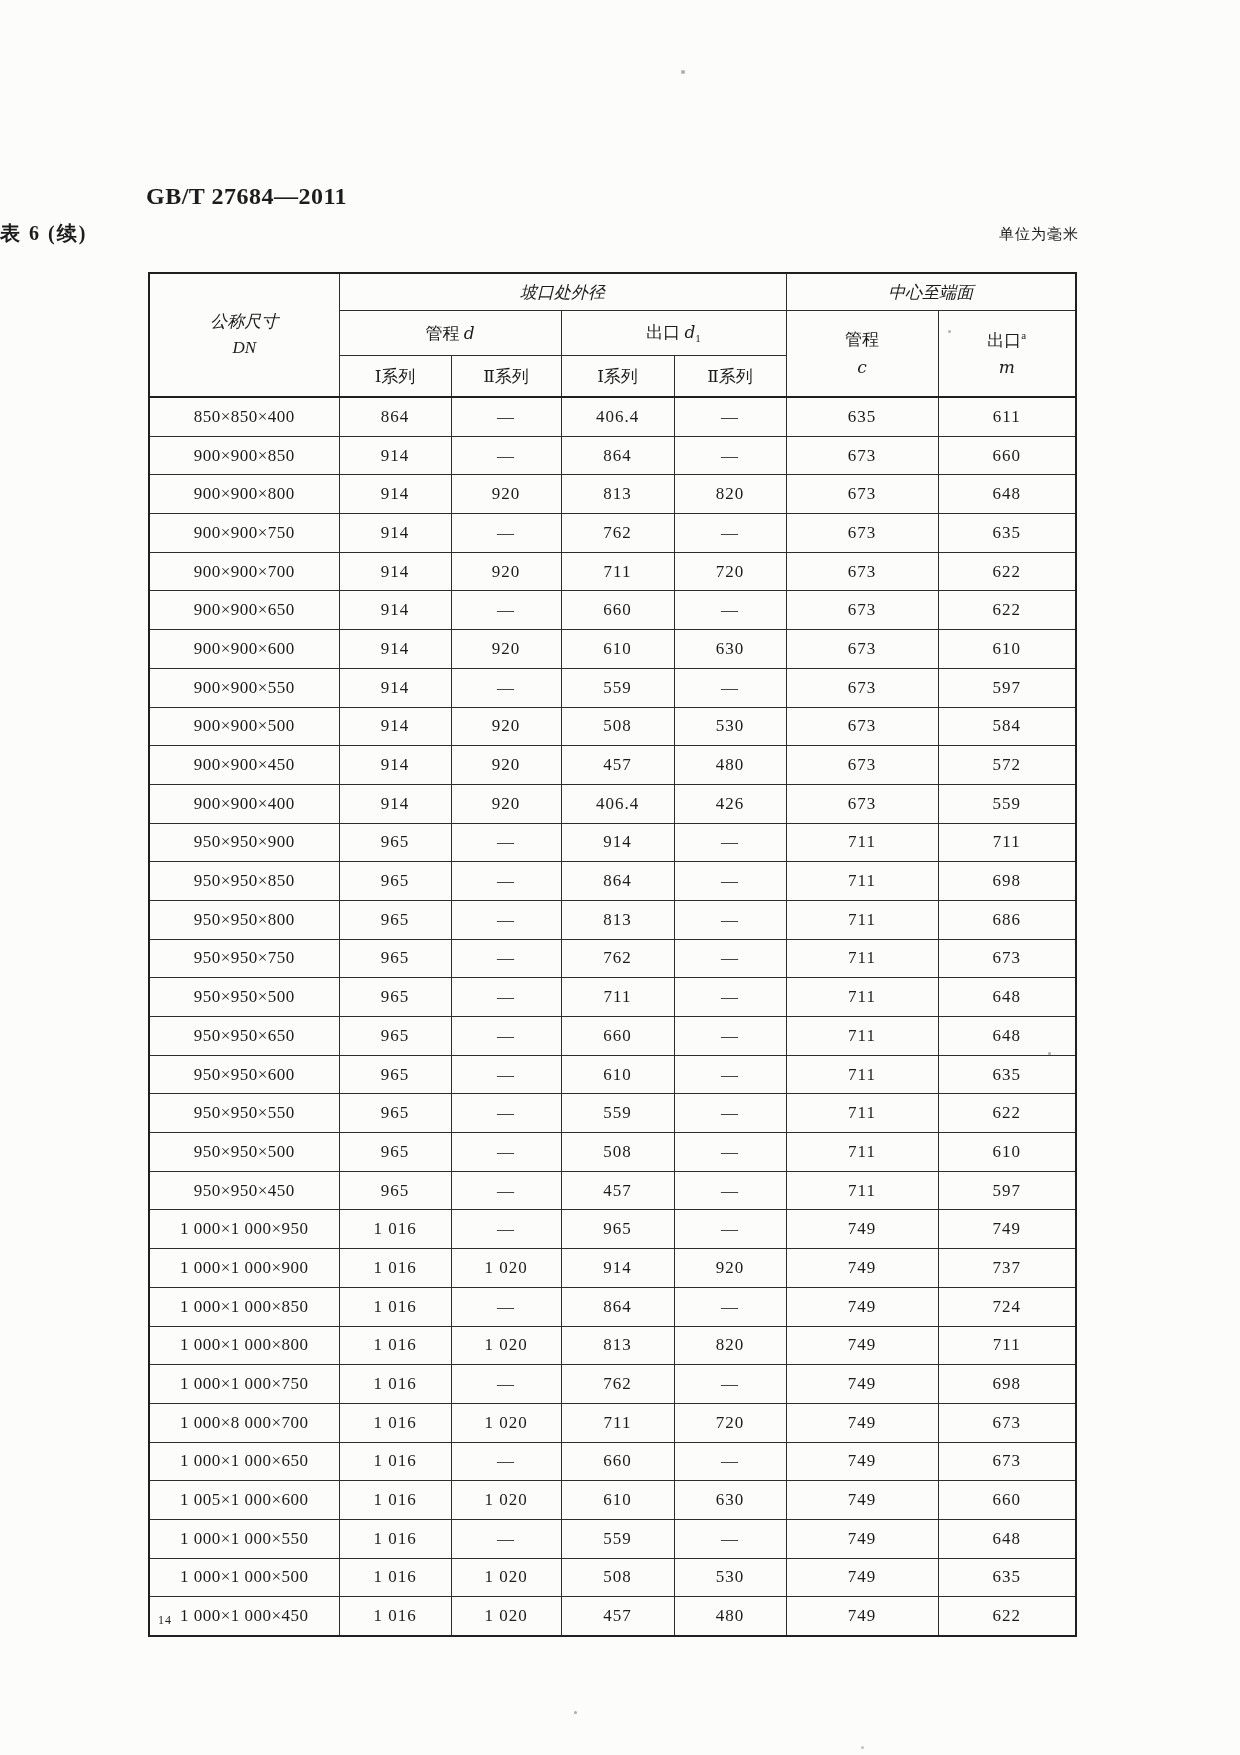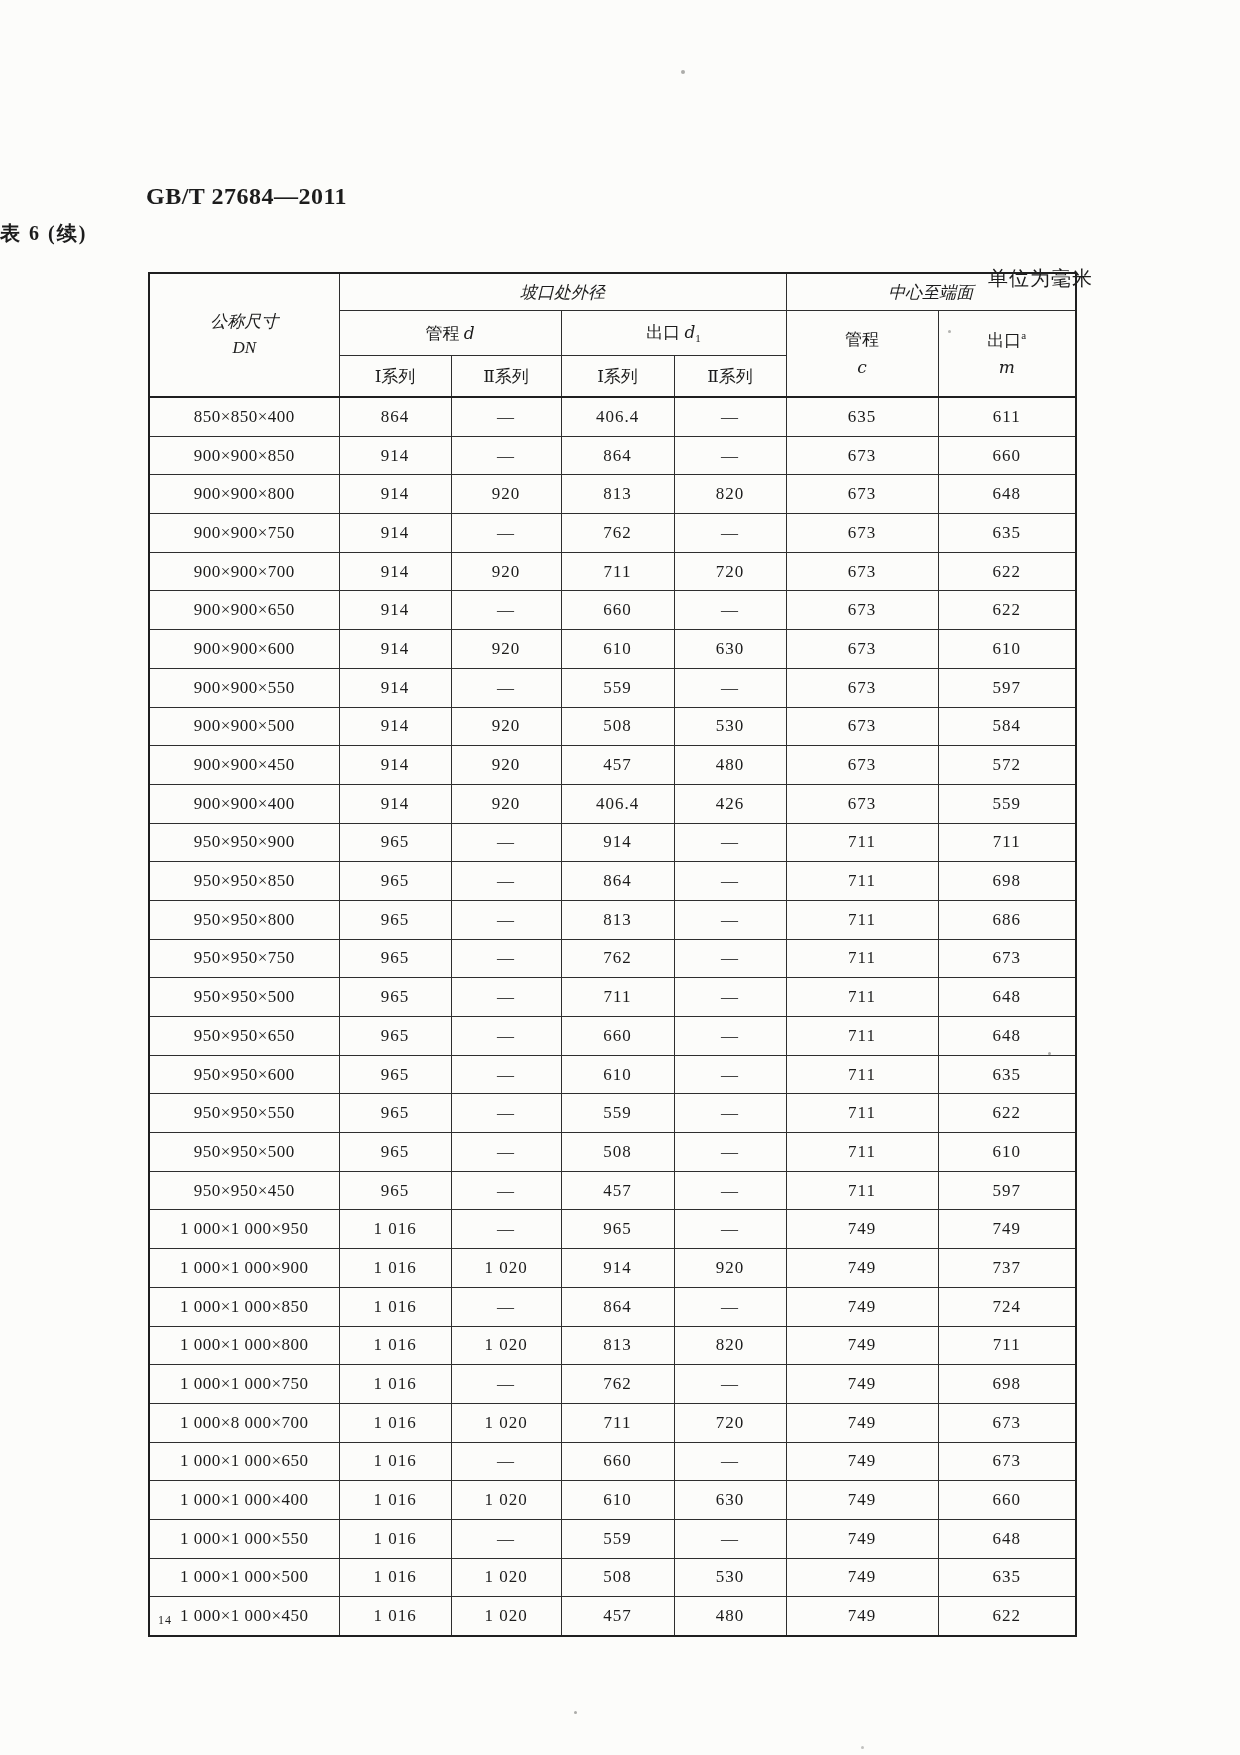--- a/index.html
+++ b/index.html
@@ -27,24 +27,23 @@
   .table-title{
     position:absolute;
     left:0; right:130px; top:220px;
     text-align:left;
     font-size:20px;
     font-weight:bold;
     letter-spacing:2px;
   }
   .unit-note{
     position:absolute;
-    right:147px; top:225px;
-    font-size:20px;
+    right:161px; top:225px;
+    font-size:15px;
     letter-spacing:1px;
-    margin-top:40px;
   }
   .tbl-wrap{
     position:absolute;
     left:148px; top:272px;
     width:927px;
   }
   table.main{
     border-collapse:collapse;
     width:927px;
     table-layout:fixed;
@@ -391,21 +390,21 @@
           <tr>
             <td class="dn">1 000×1 000×650</td>
             <td>1 016</td>
             <td>—</td>
             <td>660</td>
             <td>—</td>
             <td>749</td>
             <td>673</td>
           </tr>
           <tr>
-            <td class="dn">1 000×1 000×400</td>
+            <td class="dn">1 005×1 000×600</td>
             <td>1 016</td>
             <td>1 020</td>
             <td>610</td>
             <td>630</td>
             <td>749</td>
             <td>660</td>
           </tr>
           <tr>
             <td class="dn">1 000×1 000×550</td>
             <td>1 016</td>

